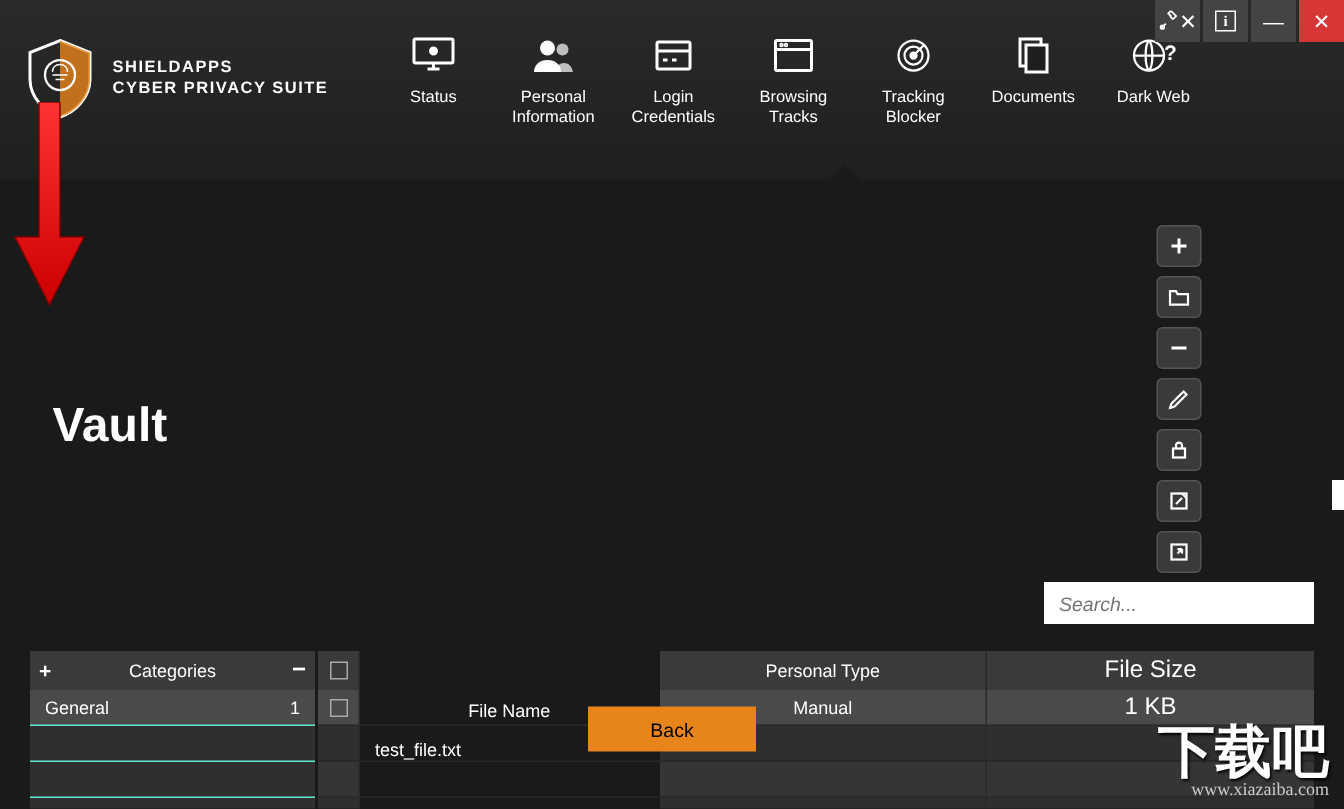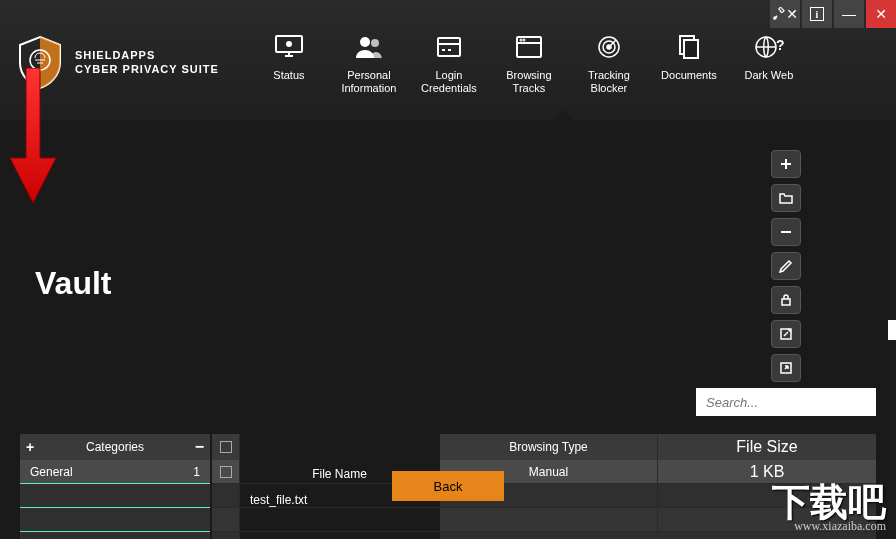--- a/index.html
+++ b/index.html
@@ -30,21 +30,21 @@
   cursor: pointer;
   font-size: 14px;
   color: #fff;
 }
 .window-btn.close { background: #d73636; }
 .header {
   height: 120px;
   background: linear-gradient(to bottom, #2a2a2a 0%, #1f1f1f 100%);
   display: flex;
   align-items: flex-start;
-  padding: 20px 15px 0 15px;
+  padding: 10px 15px 0 15px;
   position: relative;
 }
 .logo-section {
   display: flex;
   align-items: center;
   gap: 10px;
   margin-top: 15px;
 }
 .logo-shield {
   width: 50px;
@@ -495,21 +495,21 @@
       <div class="cat-row empty"></div>
       <div class="cat-row empty"></div>
     </div>
 
     <div class="files-panel">
       <div class="files-header-row">
         <div class="col-check">
             <div class="checkbox"></div>
           </div>
         <div class="col-name">File Name</div>
-        <div class="col-type">Browsing Type</div>
+        <div class="col-type">Personal Type</div>
         <div class="col-size">File Size</div>
       </div>
       <div class="file-row">
         <div class="col-check">
             <div class="checkbox"></div>
           </div>
         <div class="col-name left">test_file.txt</div>
         <div class="col-type">Manual</div>
         <div class="col-size">1 KB</div>
       </div>

